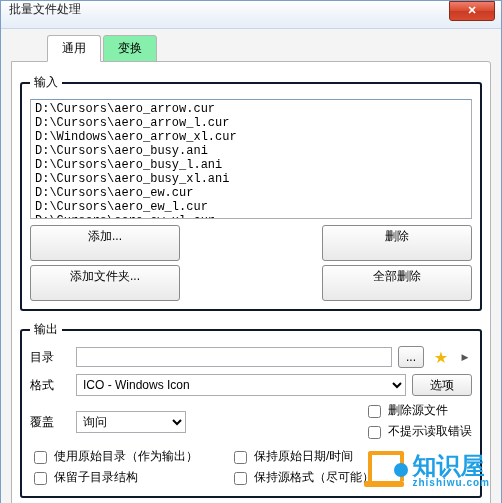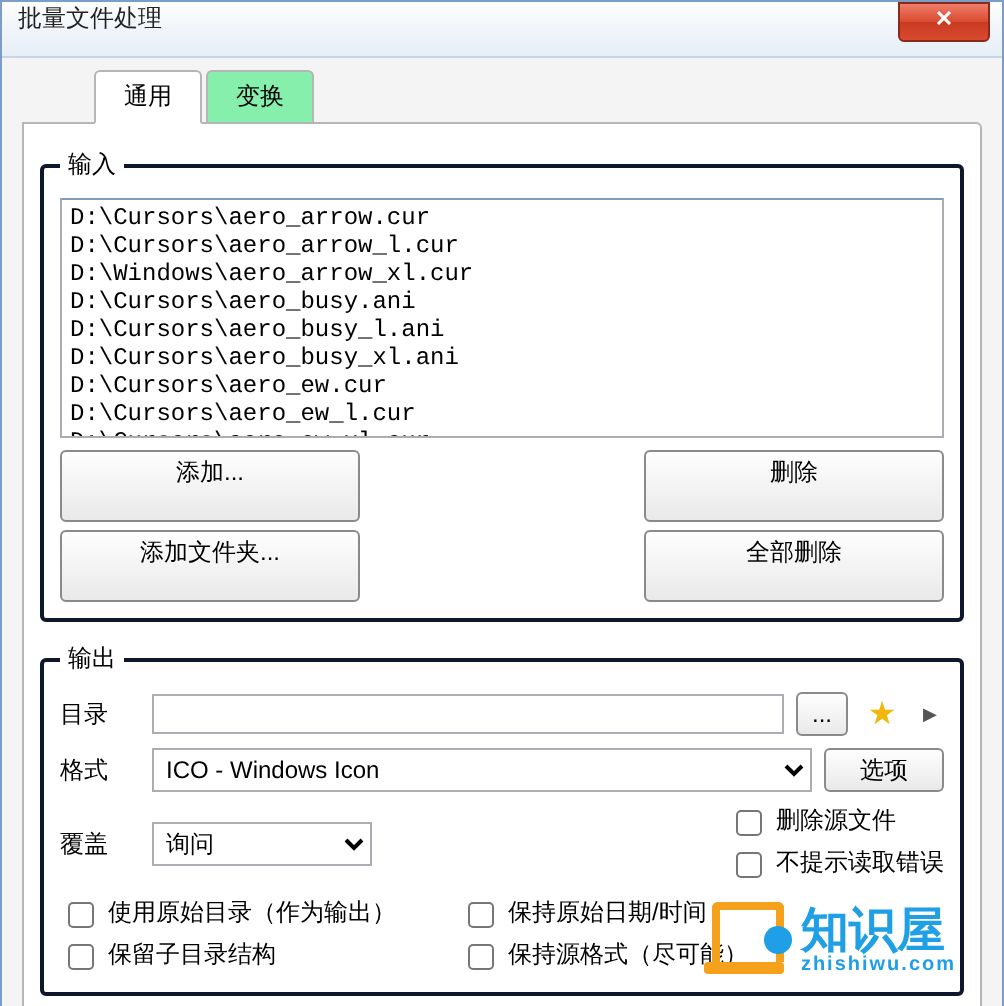--- a/index.html
+++ b/index.html
@@ -145,21 +145,21 @@
   align-items: center;
   justify-content: center;
   color: #555;
   font-size: 9px;
 }
 .checkbox-row { display: flex; gap: 32px; margin-top: 4px; }
 .checkbox-col { display: flex; flex-direction: column; gap: 2px; }
 .cb { display: flex; gap: 4px; }
 .watermark {
   position: absolute;
-  right: 24px;
+  right: 12px;
   bottom: 12px;
   display: flex;
   align-items: center;
   gap: 8px;
   color: #1e9fe6;
   font-weight: bold;
   font-size: 24px;
   pointer-events: none;
 }
 .wm-icon {

